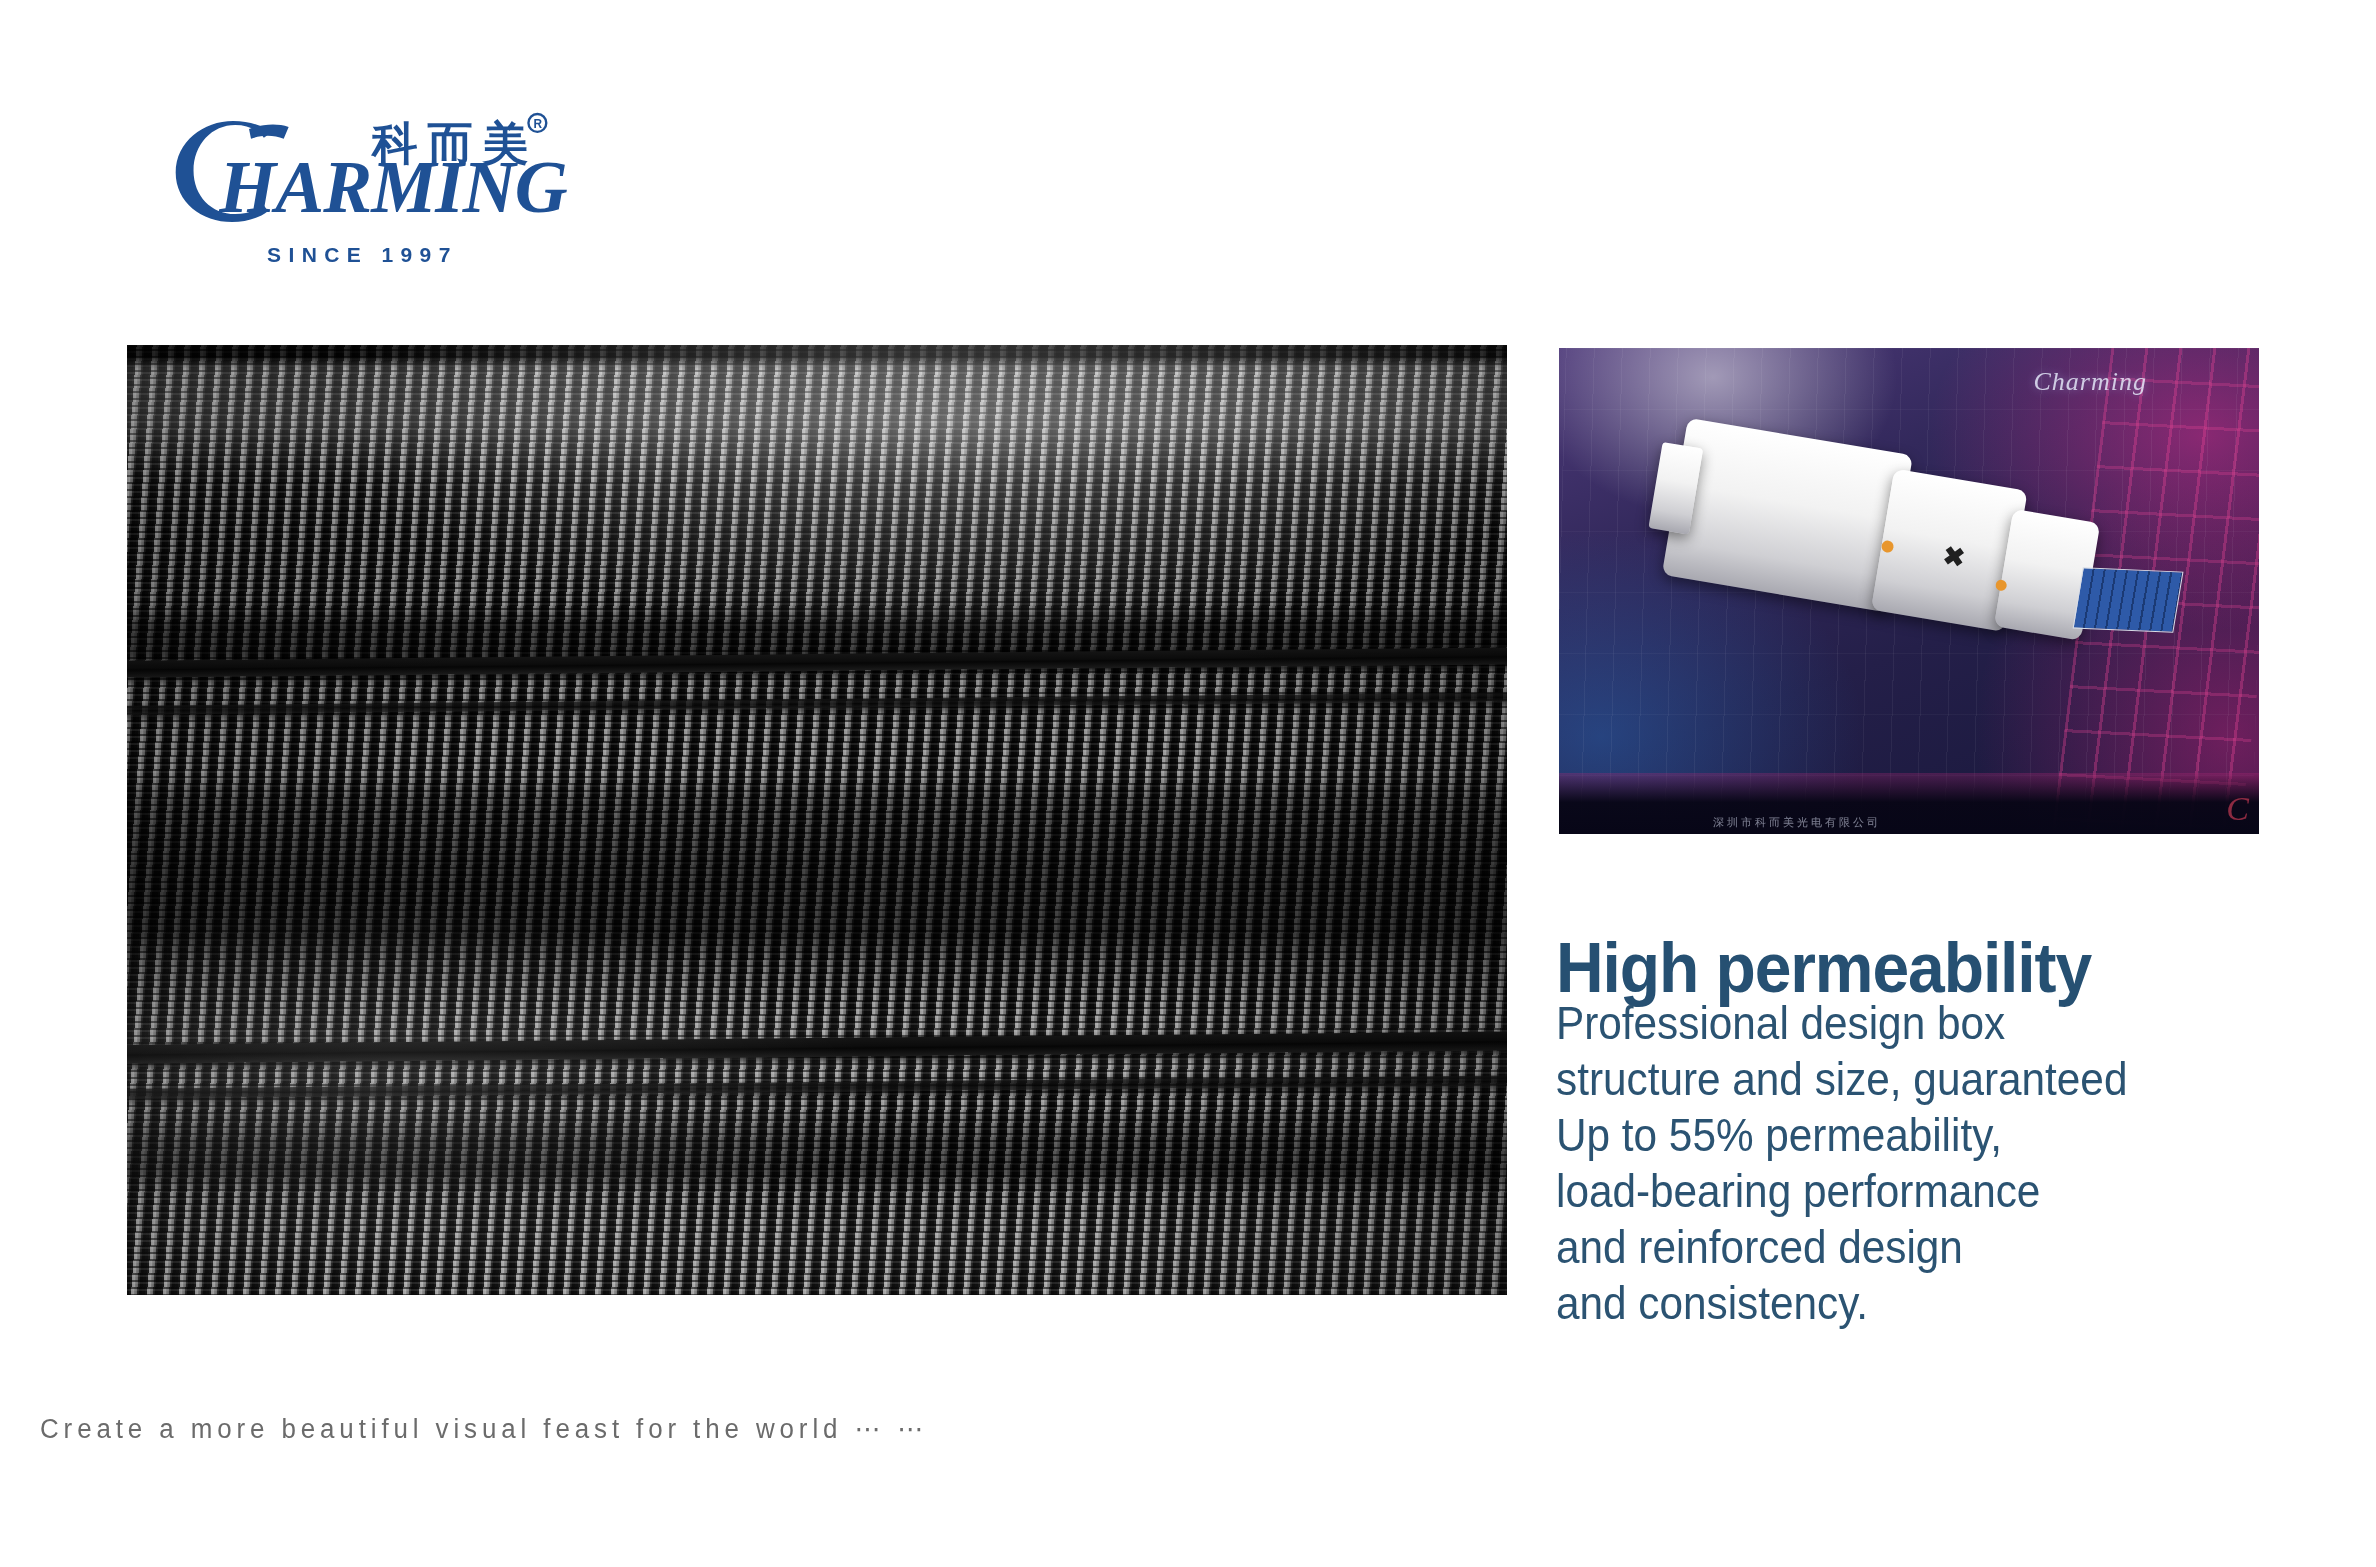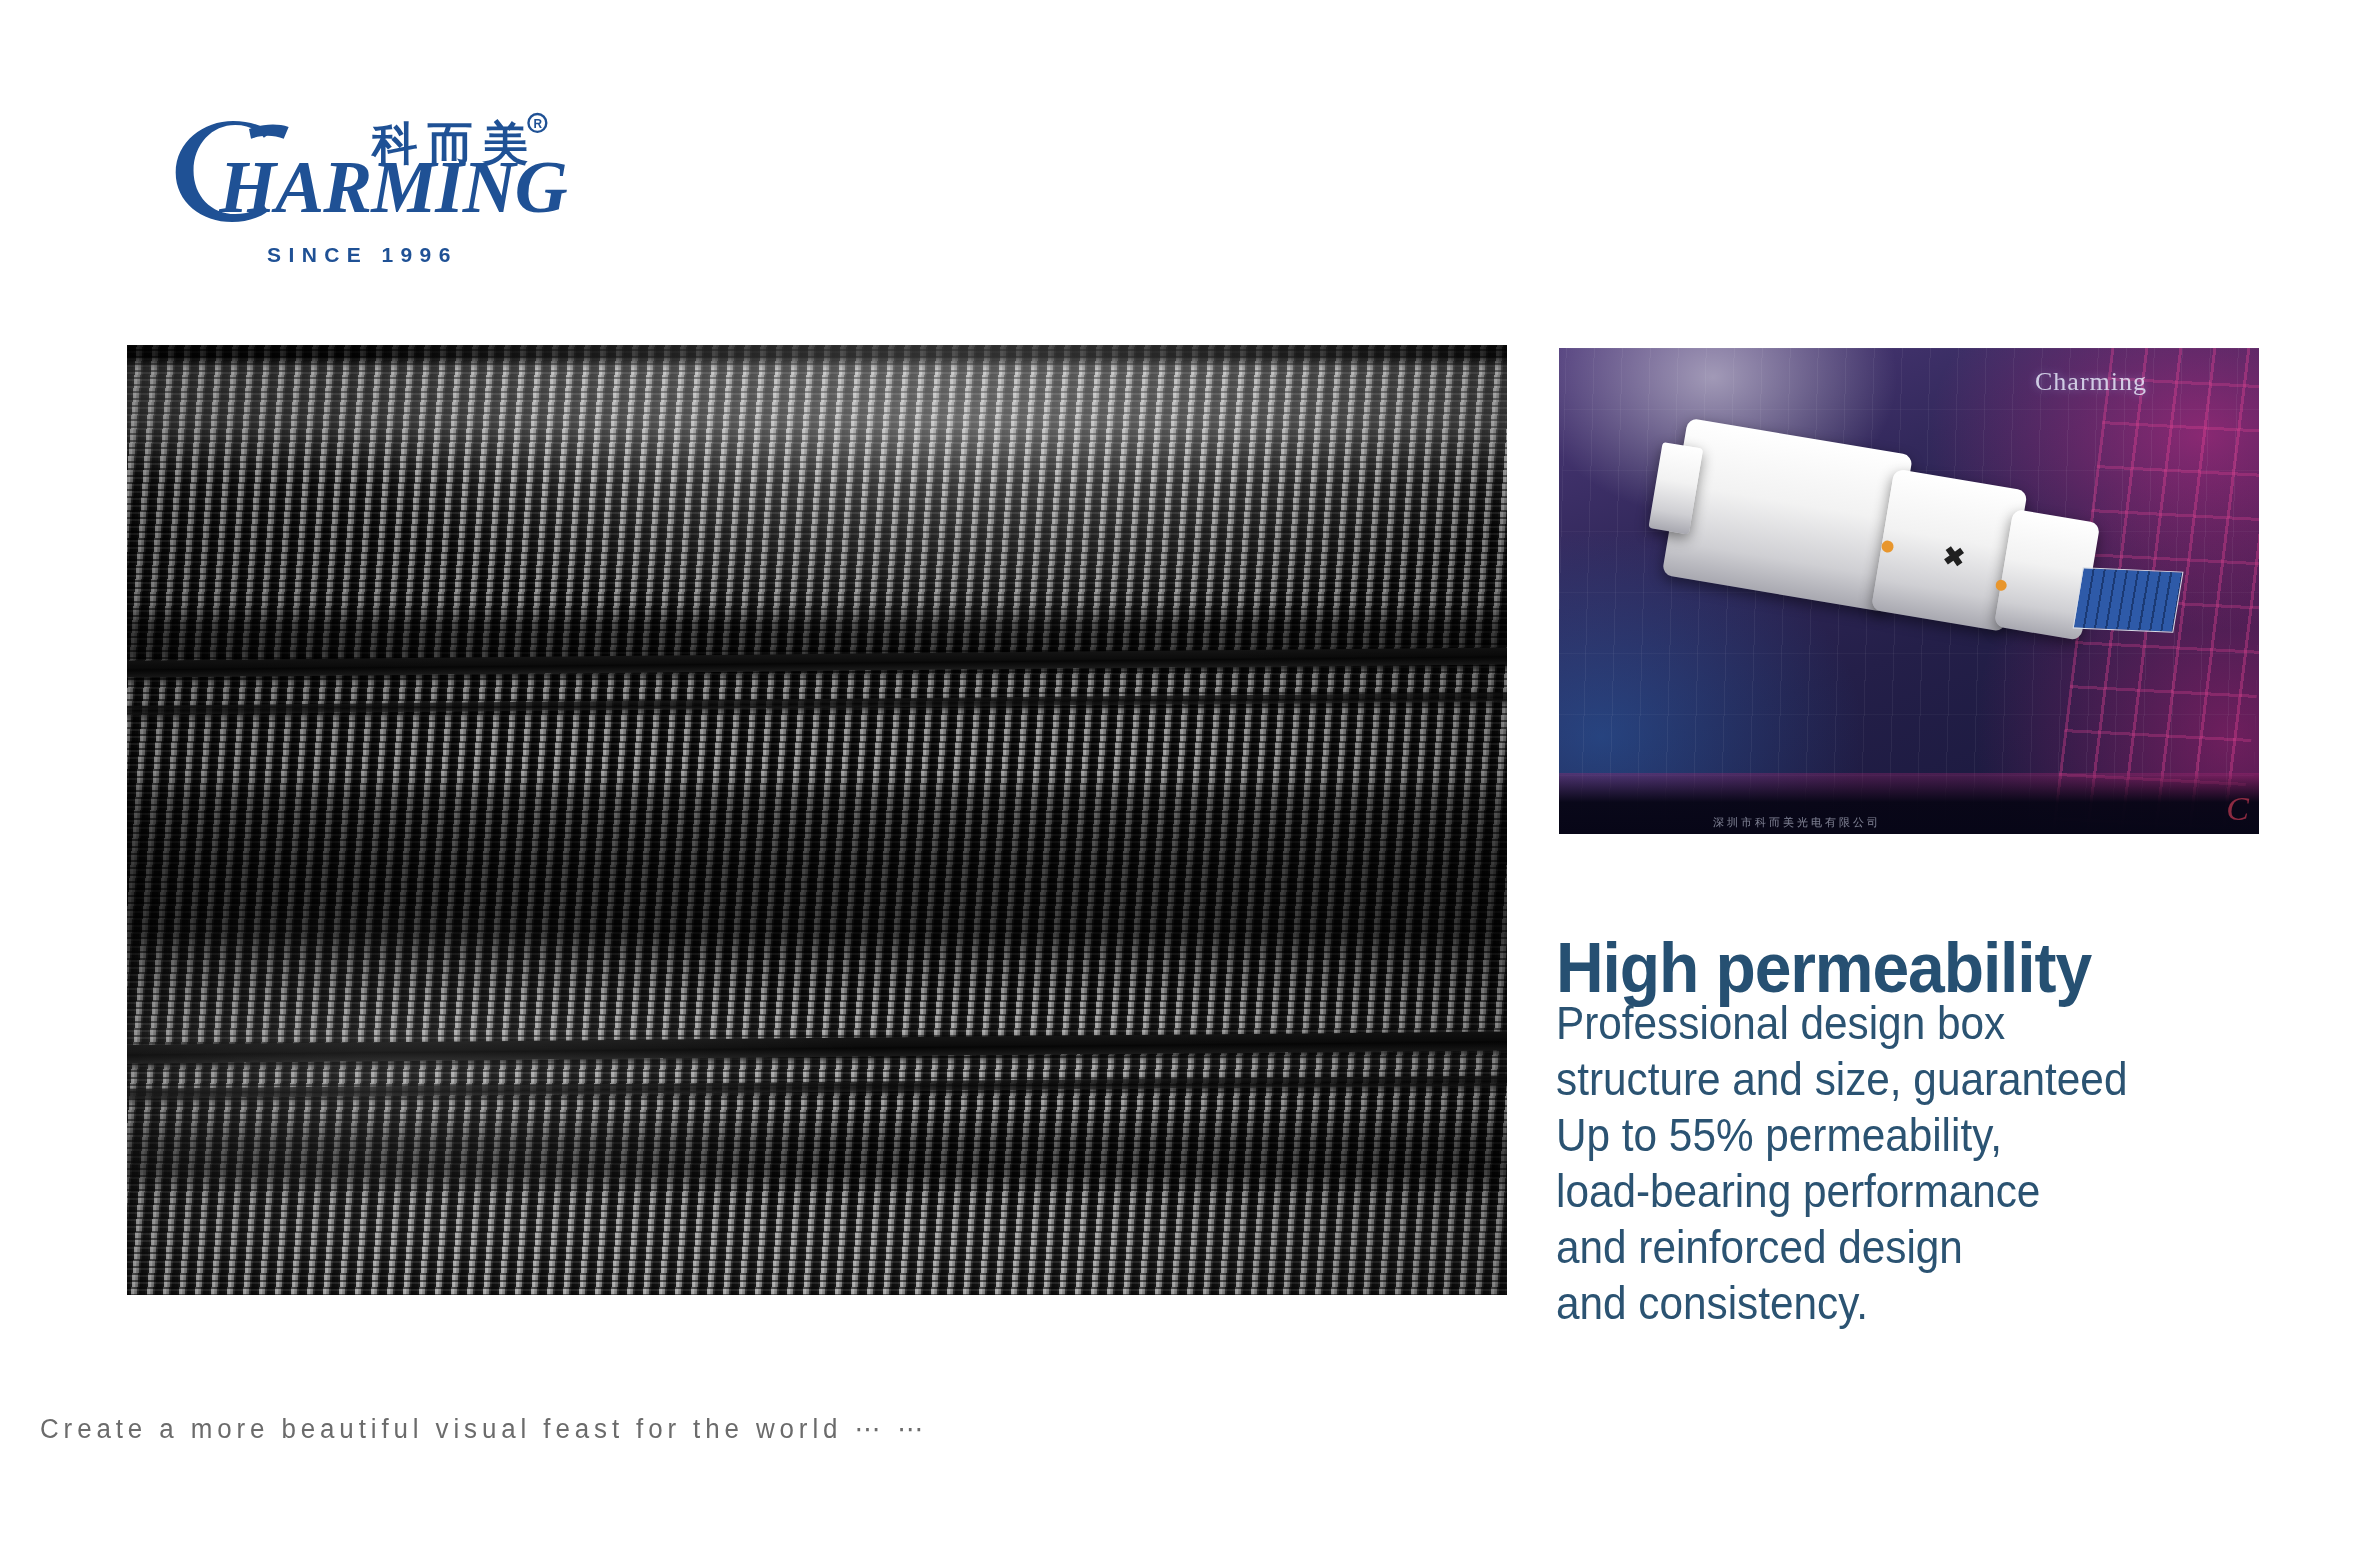--- a/index.html
+++ b/index.html
@@ -214,20 +214,21 @@
     font-weight: bold;
     line-height: 1;
   }
   .stage-logo {
     position: absolute;
     right: 16%;
     top: 4%;
     color: #eaf0ff;
     font-family: "Liberation Serif", serif;
     font-size: 26px;
+    font-style: italic;
     letter-spacing: 1px;
     opacity: 0.82;
     text-shadow: 0 0 8px rgba(180,200,255,0.55);
   }
   .stage-corner-logo {
     position: absolute;
     right: 10px;
     bottom: 6px;
     color: #b8364f;
     font-family: "Liberation Serif", serif;
@@ -309,21 +310,21 @@
         <text x="232" y="52" font-size="46">科</text>
         <text x="288" y="52" font-size="46">而</text>
         <text x="344" y="52" font-size="46">美</text>
       </g>
 
       <g>
         <circle cx="399" cy="16" r="9" fill="none" stroke="#1f5195" stroke-width="2.4"></circle>
         <text x="395" y="21" font-family="Liberation Sans, sans-serif" font-size="12" font-weight="bold" fill="#1f5195">R</text>
       </g>
     </svg>
-    <div id="logo-since">SINCE 1996</div>
+    <div id="logo-since">SINCE 1997</div>
   </div>
 
   <div id="led-photo">
     <div class="strip-layer">
       <div class="strip-base"></div>
     </div>
     <div class="band-layer"></div>
 
     <div class="seam" style="top:309px;height:17px;"></div>
     <div class="seam" style="top:354px;height:9px;opacity:.8;"></div>

